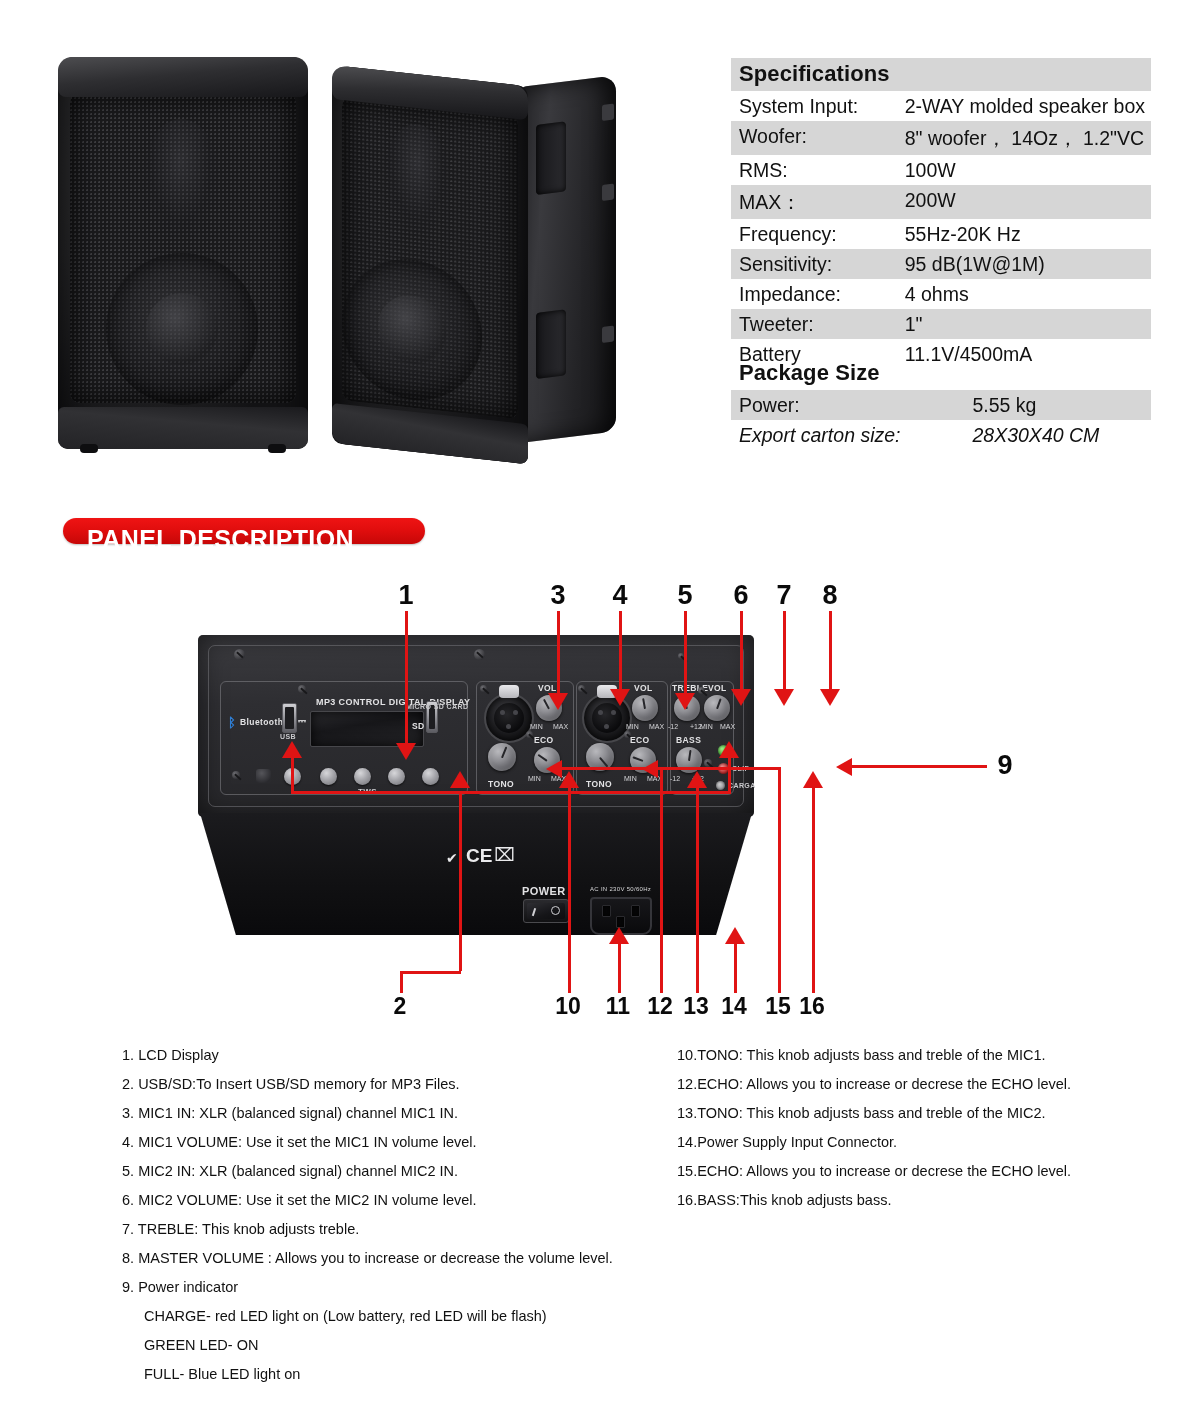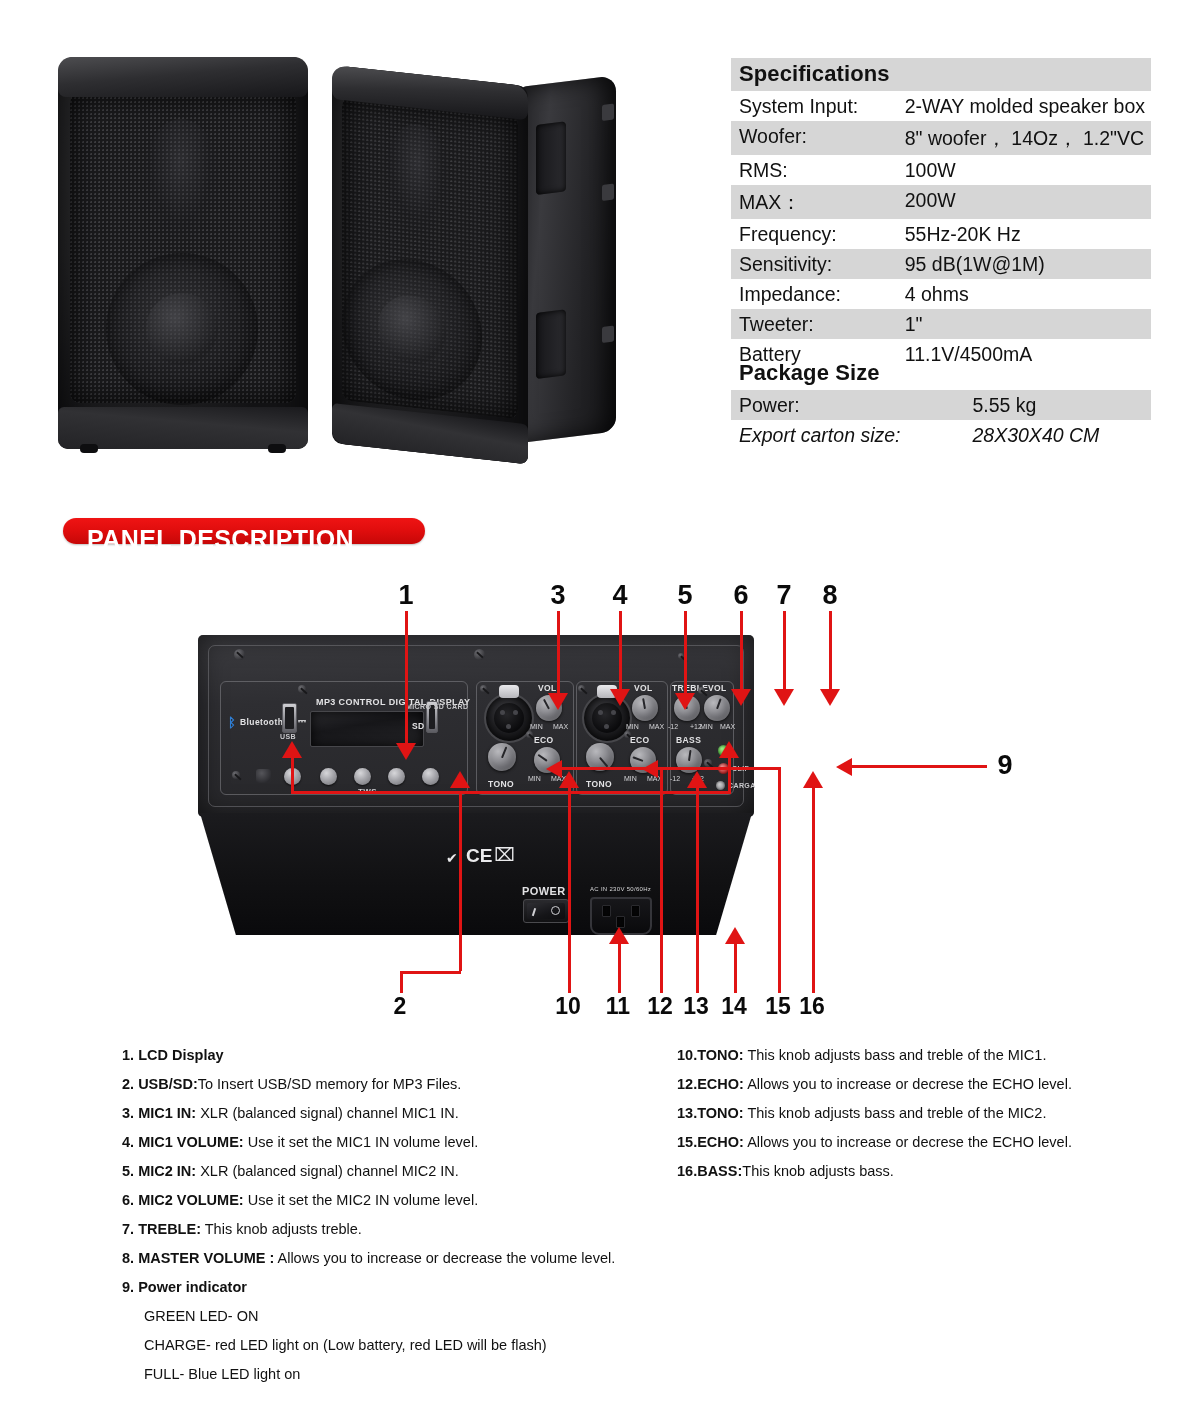--- a/index.html
+++ b/index.html
@@ -185,21 +185,21 @@
   .ac-label{position:absolute;font-size:6px;color:#d8d8da;letter-spacing:.3px;white-space:nowrap;}
 
   .mark{position:absolute;color:#eaeaec;}
 
   
   #legend{position:absolute;left:0;top:1048px;width:1200px;}
   .lg-col{position:absolute;font-size:14.5px;line-height:1;}
   #lg-left{left:122px;width:560px;}
   #lg-right{left:677px;width:520px;}
   .lg-item{margin-bottom:14.5px;}
-  .lg-item b{font-weight:bold;}
+  .lg-item b{font-weight:normal;}
   .lg-sub{margin-left:22px;margin-bottom:14.5px;}
 </style>
 </head>
 <body>
 
 <div id="speakers">
   <div class="spk" id="spk-left">
     <div class="spk-body"></div>
     <div class="grille"></div>
     <div class="tweeter"></div>
@@ -540,35 +540,38 @@
     </div>
     <div class="lg-item">
       <b><span>7. </span><span>TREBLE:</span></b><span> This knob adjusts treble.</span>
     </div>
     <div class="lg-item">
       <b><span>8. </span><span>MASTER VOLUME :</span></b><span> Allows you to increase or decrease the volume level.</span>
     </div>
     <div class="lg-item">
       <b><span>9. </span><span>Power indicator</span></b><span></span>
     </div>
+    <div class="lg-sub">CHARGE- red LED light on (Low battery, red LED will be flash)</div>
     <div class="lg-sub">GREEN LED- ON</div>
-    <div class="lg-sub">CHARGE- red LED light on (Low battery, red LED will be flash)</div>
     <div class="lg-sub">FULL- Blue LED light on</div>
   </div>
 
   <div class="lg-col" id="lg-right">
     <div class="lg-item">
       <b><span>10.</span><span>TONO:</span></b><span> This knob adjusts bass and treble of the MIC1.</span>
     </div>
     <div class="lg-item">
       <b><span>12.</span><span>ECHO:</span></b><span> Allows you to increase or decrese the ECHO level.</span>
     </div>
     <div class="lg-item">
       <b><span>13.</span><span>TONO:</span></b><span> This knob adjusts bass and treble of the MIC2.</span>
     </div>
     <div class="lg-item">
+      <b><span>14.</span><span>Power Supply Input Connector.</span></b><span></span>
+    </div>
+    <div class="lg-item">
       <b><span>15.</span><span>ECHO:</span></b><span> Allows you to increase or decrese the ECHO level.</span>
     </div>
     <div class="lg-item">
       <b><span>16.</span><span>BASS:</span></b><span>This knob adjusts bass.</span>
     </div>
   </div>
 </div>
 
 </body></html>

